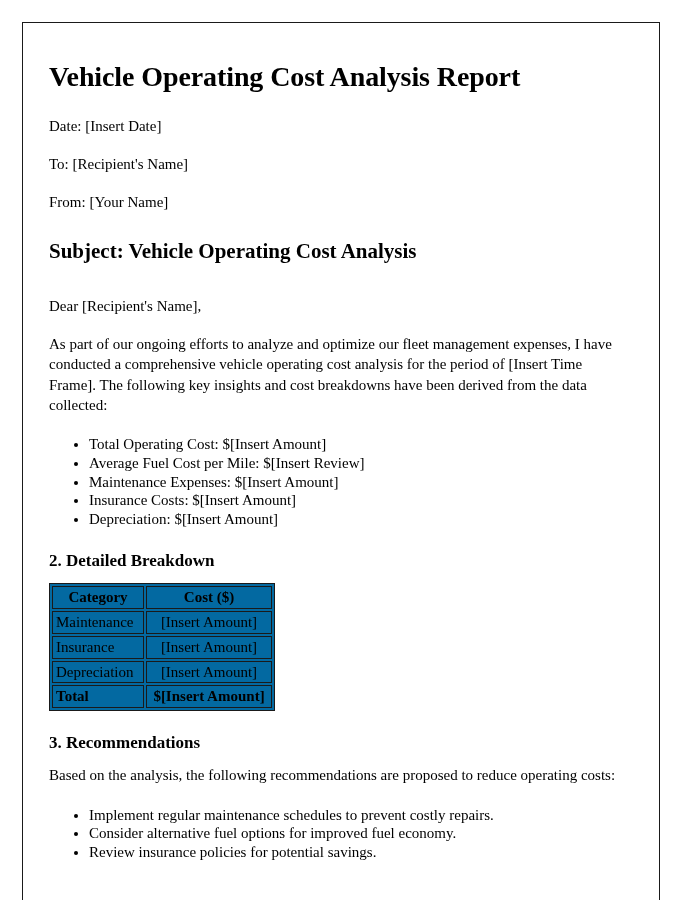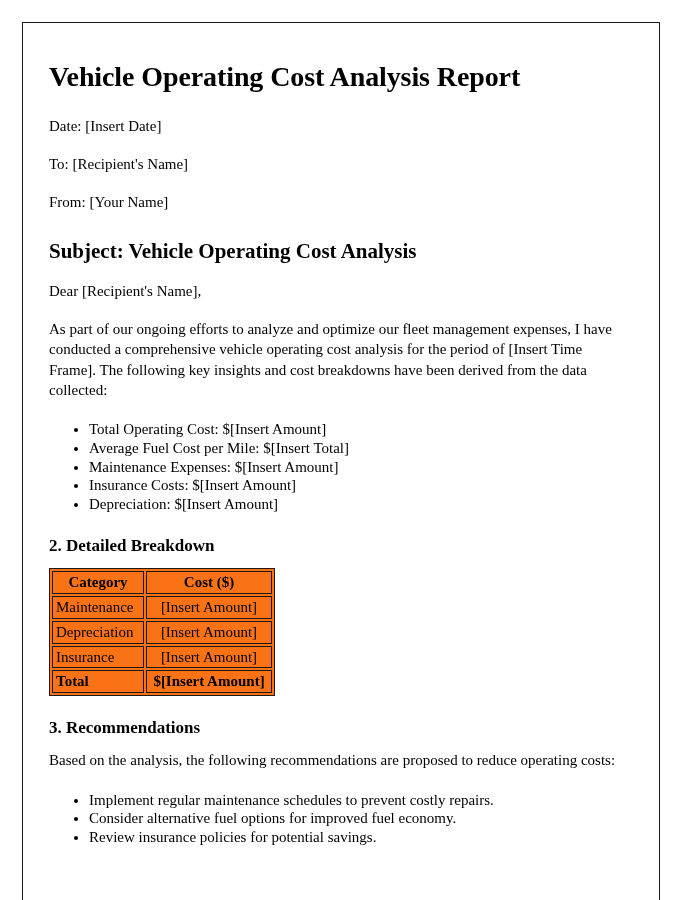--- a/index.html
+++ b/index.html
@@ -40,21 +40,21 @@
   .meta-line {
     font-size: 15px;
     line-height: 1.25;
     margin: 0 0 19px 0;
   }
 
   .subject-heading {
     font-size: 21px;
     font-weight: bold;
     line-height: 1.2;
-    margin: 28px 0 17px 0;
+    margin: 28px 0 32px 0;
   }
 
   .salutation {
     font-size: 15px;
     line-height: 1.3;
     margin: 0 0 18px 0;
   }
 
   .body-para {
     font-size: 15px;
@@ -82,21 +82,21 @@
     padding: 0;
   }
 
   
   table.breakdown {
     border-collapse: separate;
     border-spacing: 2px;
     border: 1px solid #1a1a1a;
     margin: 6px 0 6px 0;
     font-size: 15px;
-    background: #f97316;
+    background: #0369a1;
   }
   table.breakdown th,
   table.breakdown td {
     border: 1px solid #1a1a1a;
     padding: 1px 3px;
     line-height: 1.25;
     vertical-align: middle;
     white-space: nowrap;
   }
   table.breakdown th {
@@ -128,46 +128,46 @@
 
   <h2 class="subject-heading">Subject: Vehicle Operating Cost Analysis</h2>
 
   <p class="salutation">Dear [Recipient's Name],</p>
 
   <p class="body-para">As part of our ongoing efforts to analyze and optimize our fleet management expenses, I have conducted a comprehensive vehicle operating cost analysis for the period of [Insert Time Frame]. The following key insights and cost breakdowns have been derived from the data collected:</p>
 
 
   <ul class="bullets">
     <li>Total Operating Cost: $[Insert Amount]</li>
-    <li>Average Fuel Cost per Mile: $[Insert Total]</li>
+    <li>Average Fuel Cost per Mile: $[Insert Review]</li>
     <li>Maintenance Expenses: $[Insert Amount]</li>
     <li>Insurance Costs: $[Insert Amount]</li>
     <li>Depreciation: $[Insert Amount]</li>
   </ul>
 
   <h3 class="section-heading">2. Detailed Breakdown</h3>
 
   <table class="breakdown">
     <thead>
       <tr>
         <th class="col-category">Category</th>
         <th class="col-cost">Cost ($)</th>
       </tr>
     </thead>
     <tbody>
       <tr>
         <td class="col-category">Maintenance</td>
         <td class="col-cost">[Insert Amount]</td>
       </tr>
       <tr>
-        <td class="col-category">Depreciation</td>
+        <td class="col-category">Insurance</td>
         <td class="col-cost">[Insert Amount]</td>
       </tr>
       <tr>
-        <td class="col-category">Insurance</td>
+        <td class="col-category">Depreciation</td>
         <td class="col-cost">[Insert Amount]</td>
       </tr>
       <tr class="total-row">
         <td class="col-category">Total</td>
         <td class="col-cost">$[Insert Amount]</td>
       </tr>
     </tbody>
   </table>
 
   <h3 class="section-heading">3. Recommendations</h3>

